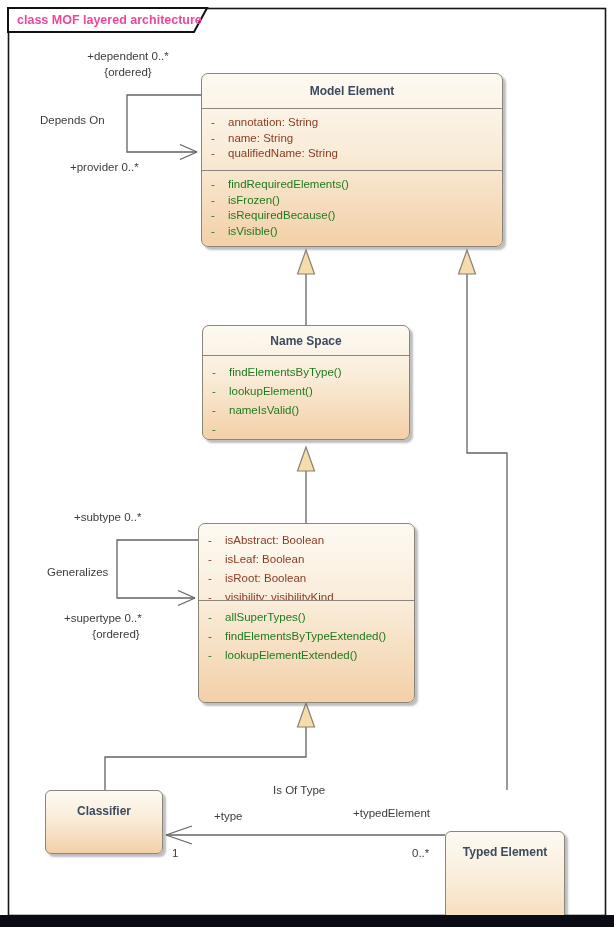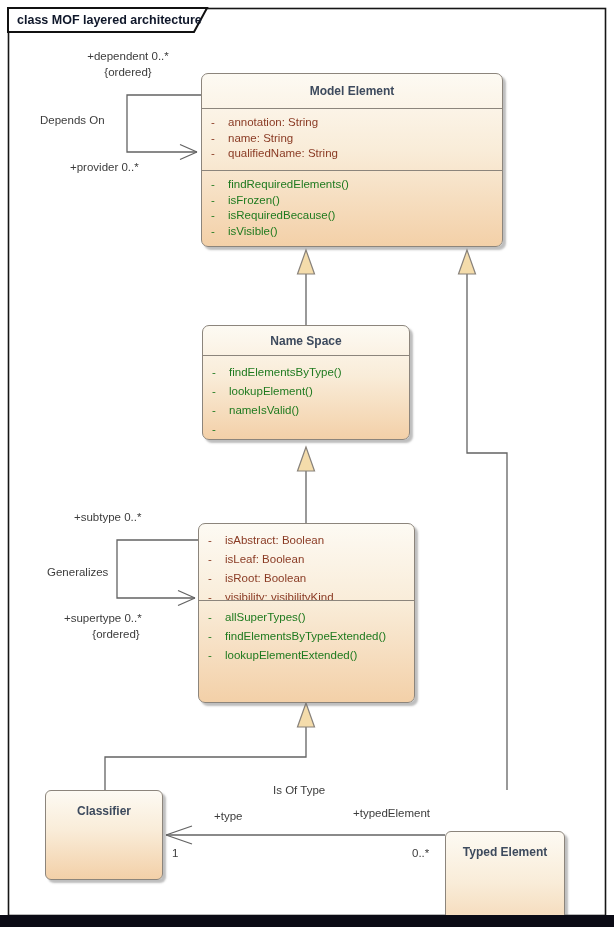--- a/index.html
+++ b/index.html
@@ -36,21 +36,21 @@
   
   .conn-label {
     position:absolute; z-index:3; font-size:11.5px; color:#3c3c3c;
     white-space:nowrap;
   }
   .conn-label.centered { text-align:center; }
 
   
   #frame-title-text {
     position:absolute; left:17px; top:13px; z-index:3;
-    font-size:12.5px; font-weight:bold; color:#0f172a;
+    font-size:12.5px; font-weight:bold; color:#ec4899;
   }
   #bottom-bar {
     position:absolute; left:0; top:915px; width:614px; height:12px;
     background:#0b0b15; z-index:4;
   }
 </style>
 </head>
 <body>
 
 <div id="canvas">
@@ -188,21 +188,21 @@
           <span class="dash">-</span>
           <span>findElementsByTypeExtended()</span>
         </div>
         <div class="member-row">
           <span class="dash">-</span>
           <span>lookupElementExtended()</span>
         </div>
       </div>
   </div>
 
-  <div class="uml-class simple" style="left:45px; top:790px; width:118px; height:90px;">
+  <div class="uml-class simple" style="left:45px; top:790px; width:118px; height:64px;">
     <div class="cls-header">
       <span class="cls-title">Classifier</span>
     </div>
   </div>
 
   <div class="uml-class simple" style="left:445px; top:790px; width:120px; height:116px;margin-top:41px;">
     <div class="cls-header">
       <span class="cls-title">Typed Element</span>
     </div>
   </div>

